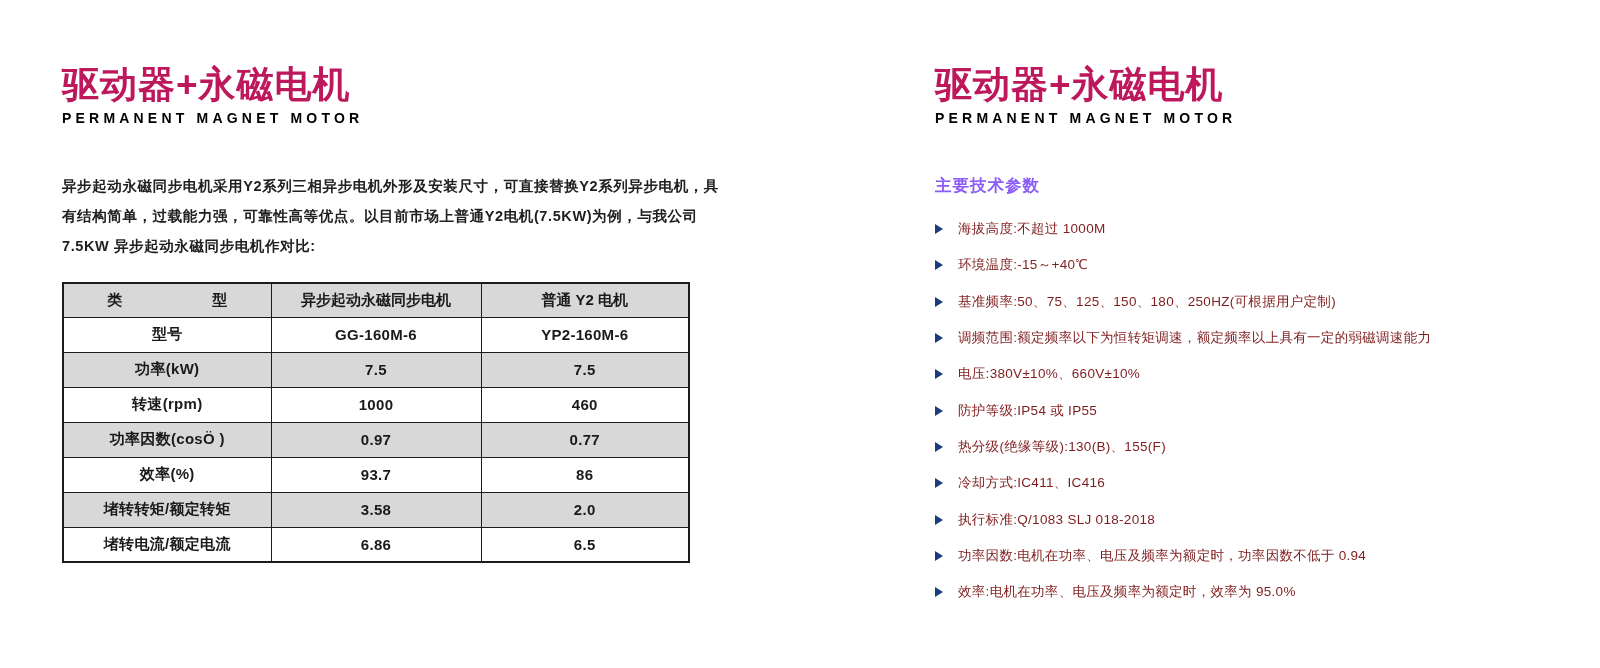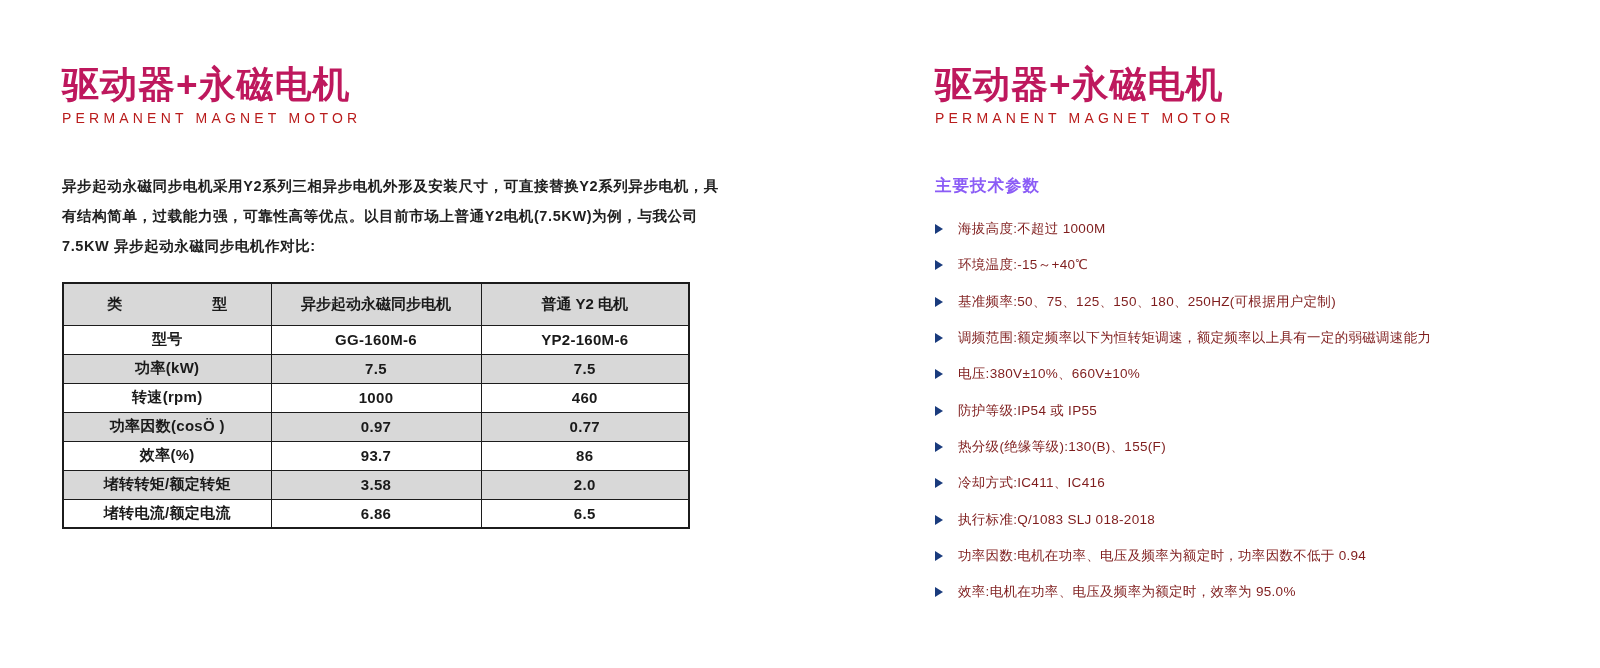--- a/index.html
+++ b/index.html
@@ -17,21 +17,21 @@
 
   .title {
     font-size:37px; line-height:42px;
     font-weight:800; color:#be185d;
     letter-spacing:1px;
     font-family:"Liberation Sans", sans-serif;
   }
   .subtitle {
     margin-top:4px;
     font-size:14px; line-height:17px;
-    font-weight:400; color:#b91c1c;
+    font-weight:700; color:#000000;
     letter-spacing:4.2px;
   }
 
   .intro { margin-top:44px; }
   .intro p {
     font-size:14.5px; line-height:30px;
     font-weight:700; color:#202020;
     letter-spacing:0.6px;
     white-space:nowrap;
   }
@@ -42,22 +42,22 @@
     border-collapse:collapse;
     border:2px solid #1c1c1c;
     table-layout:fixed;
   }
   table.compare th, table.compare td {
     border:1px solid #1c1c1c;
     text-align:center; vertical-align:middle;
     font-size:15px; color:#1a1a1a;
     white-space:pre;
   }
-  table.compare th { height:42px; background:#d8d8d8; font-weight:700; }
-  table.compare td { height:29px; font-weight:600; letter-spacing:0.3px; }
+  table.compare th { height:34px; background:#d8d8d8; font-weight:700; }
+  table.compare td { height:35px; font-weight:600; letter-spacing:0.3px; }
   table.compare td:first-child { font-weight:700; }
   table.compare tbody tr:nth-child(even) { background:#d8d8d8; }
   col.c1 { width:208px; } col.c2 { width:210px; } col.c3 { width:208px; }
 
   .section-heading {
     margin-top:48px;
     font-size:16.5px; line-height:20px;
     font-weight:700; color:#8b5cf6;
     letter-spacing:1px;
   }

